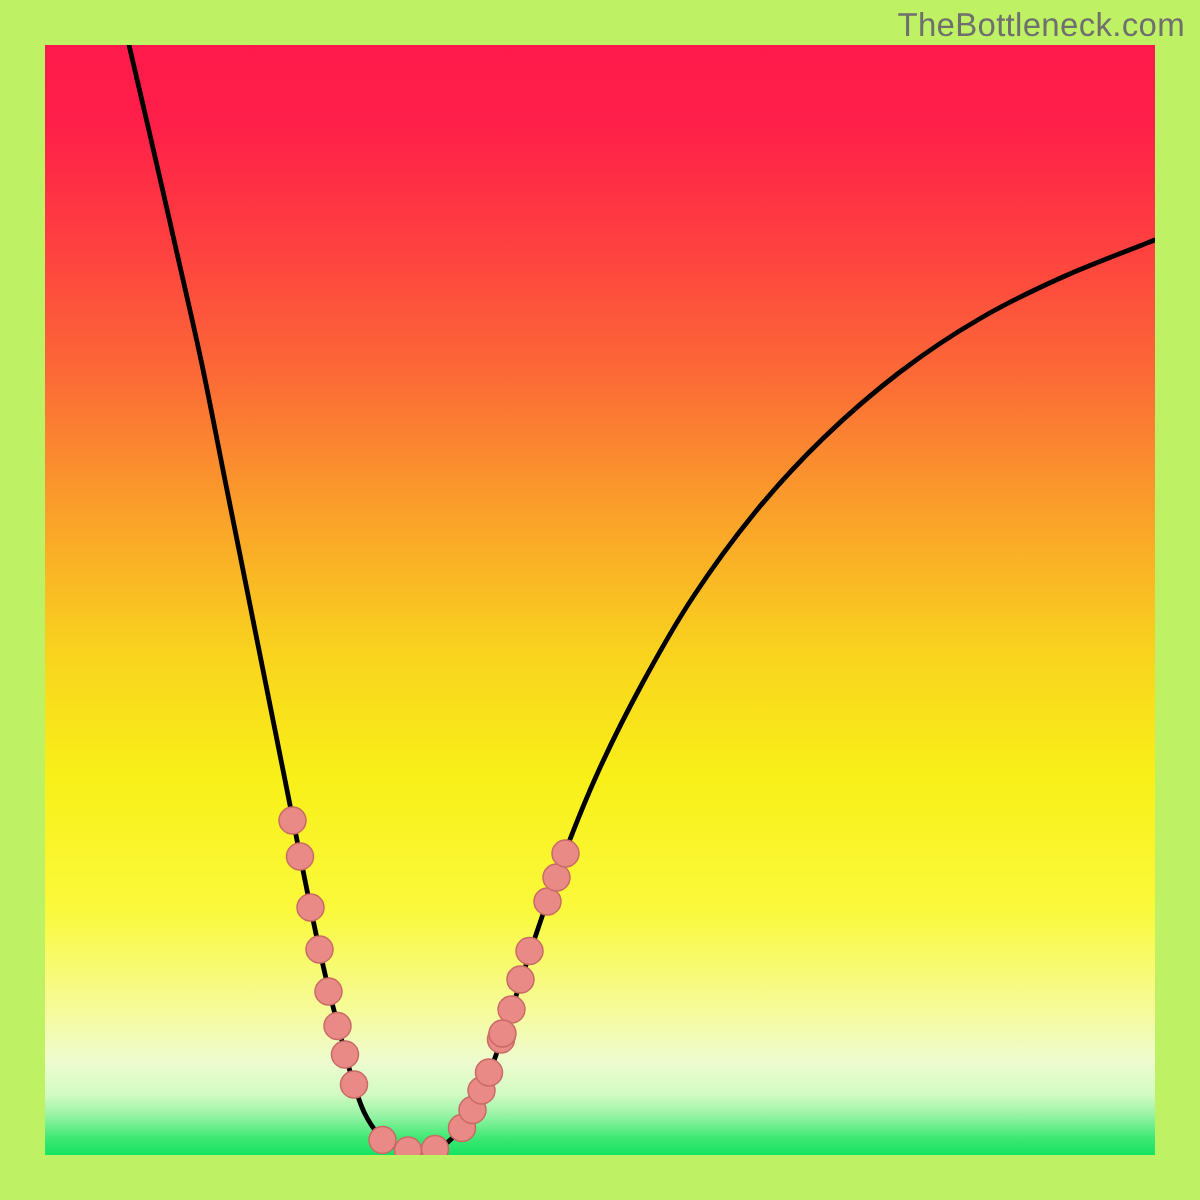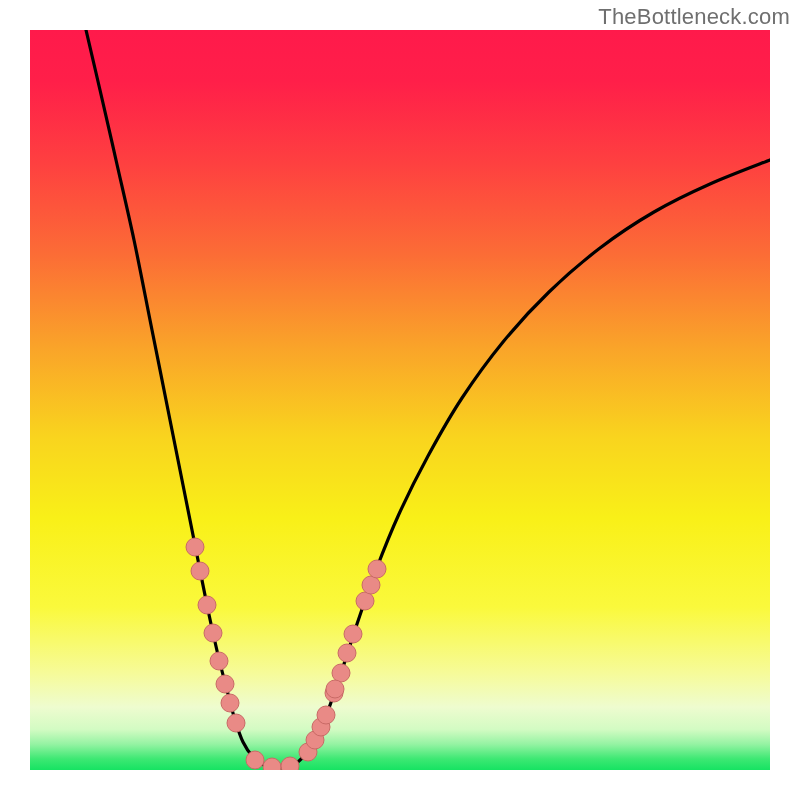--- a/index.html
+++ b/index.html
@@ -10,21 +10,21 @@
     background: #000;
     overflow: hidden;
     font-family: Arial, Helvetica, sans-serif;
   }
   .frame {
     position: absolute;
     top: 0;
     left: 0;
     width: 800px;
     height: 800px;
-    background: #ffffff;
+    background: #bef264;
   }
   .plot {
     position: absolute;
     top: 30px;
     left: 30px;
     width: 740px;
     height: 740px;
     overflow: hidden;
   }
   .watermark {

